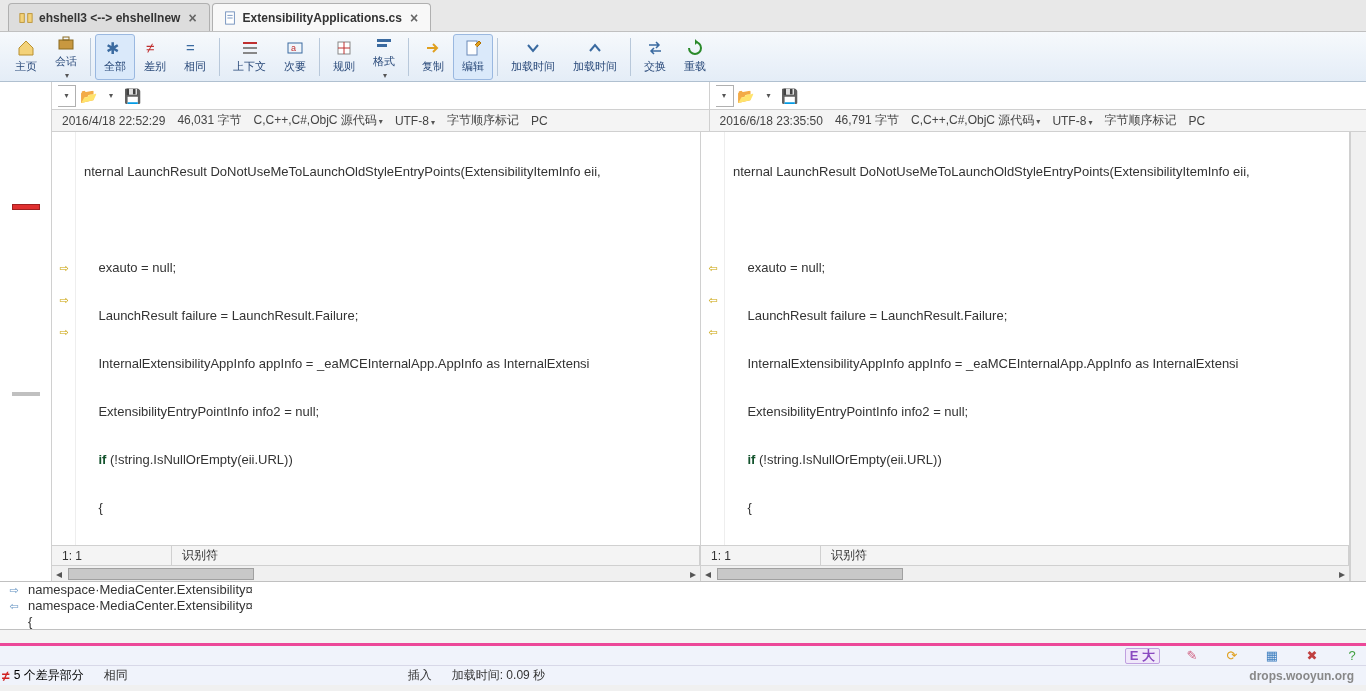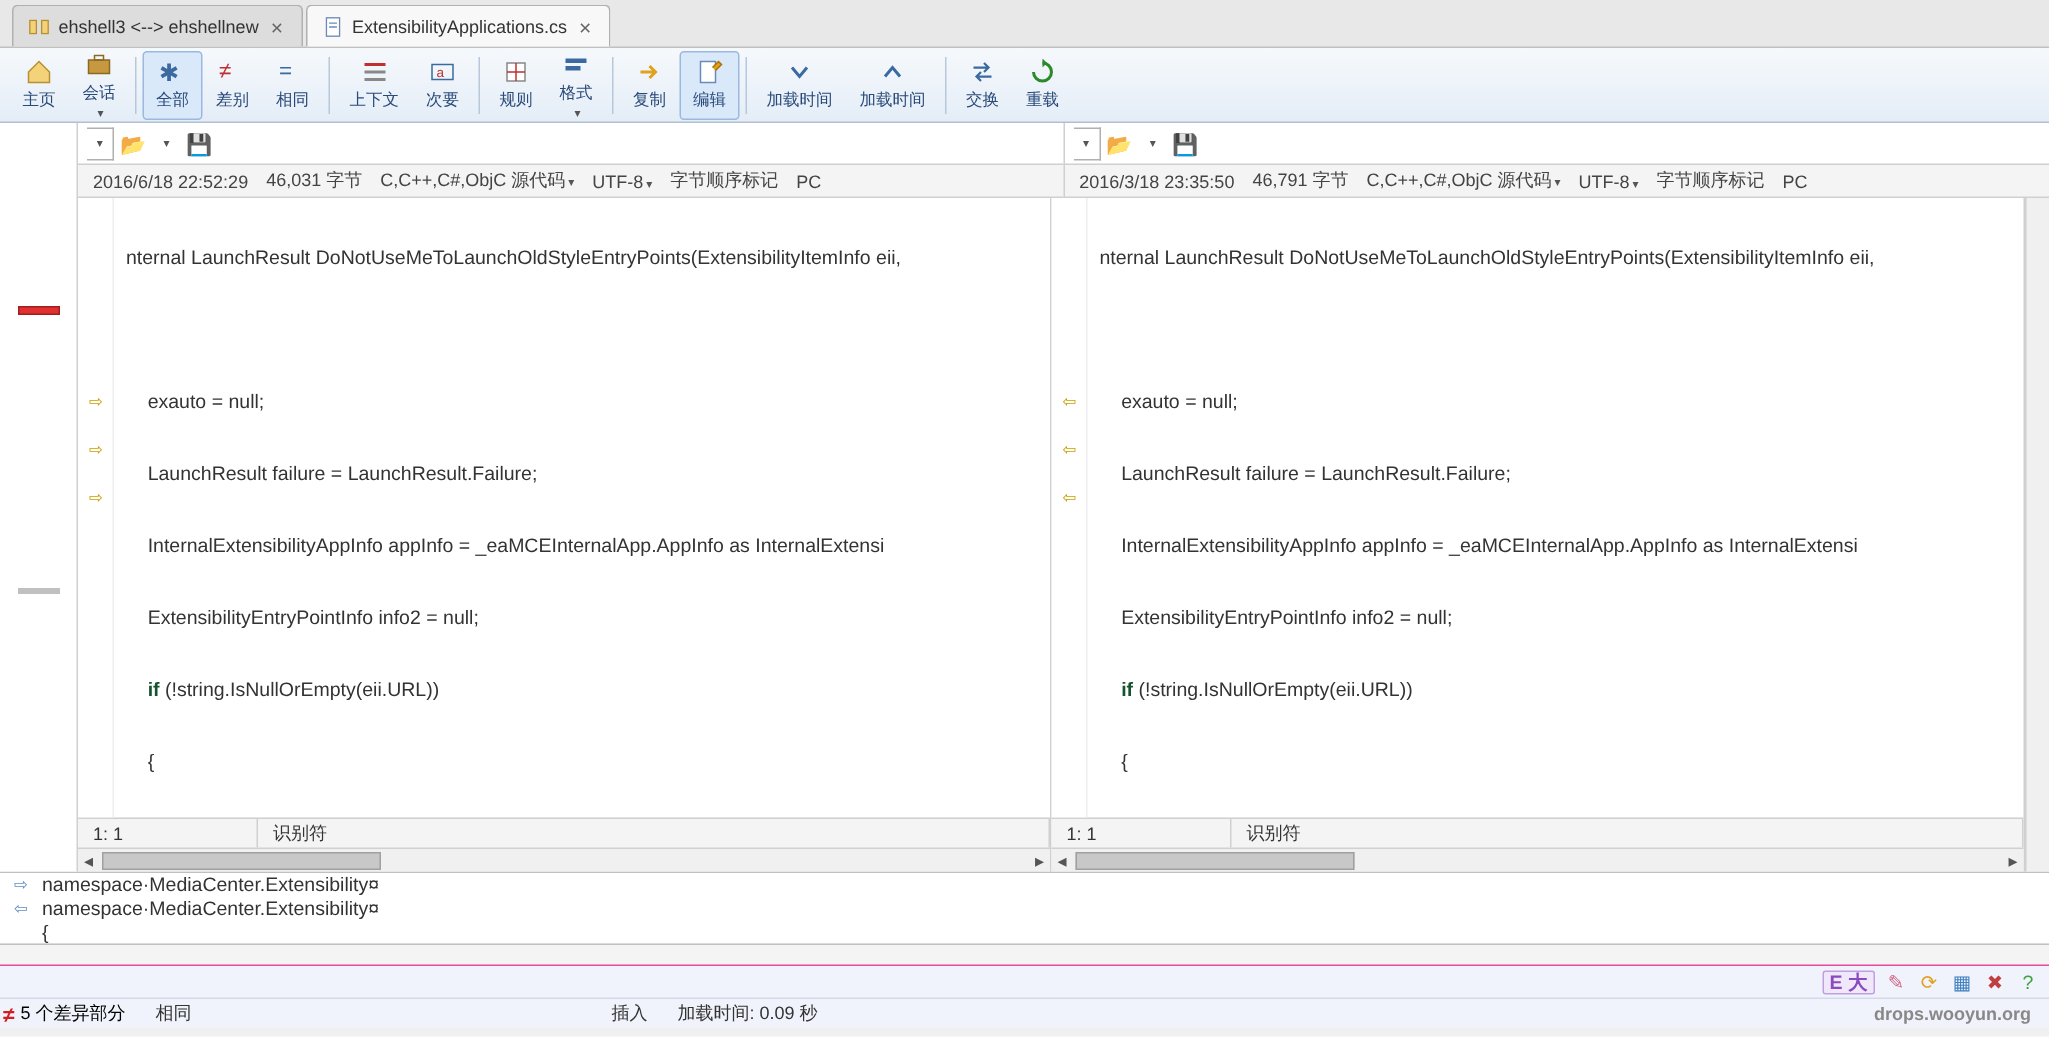--- a/index.html
+++ b/index.html
@@ -1,19 +1,19 @@
 <!DOCTYPE html>
 <html><head>
 <meta charset="utf-8">
 <style>
 * { margin:0; padding:0; box-sizing:border-box; font-family:"Microsoft YaHei","Segoe UI",Tahoma,sans-serif; }
 body { background:#f0f0f0; width:1366px; height:691px; overflow:hidden; font-size:12px; color:#333; }
 
 
-.tabbar { height:32px; background:#e8e8e8; border-bottom:1px solid #c0c0c0; display:flex; align-items:flex-end; padding-left:8px; }
+.tabbar { height:32px; background:#e8e8e8; border-bottom:1px solid #c0c0c0; display:flex; align-items:flex-end; padding-left:8px;font-weight:bold; }
 .tab { height:28px; background:#ddd; border:1px solid #b0b0b0; border-bottom:none; border-radius:4px 4px 0 0; display:flex; align-items:center; padding:0 10px; margin-right:2px; gap:6px; font-size:12px; }
 .tab.active { background:#f8f8f8; }
 .tab .close { color:#666; font-size:14px; cursor:pointer; padding:0 2px; }
 .tab .ico { width:14px; height:14px; display:inline-block; }
 
 
 .toolbar { height:50px; background:linear-gradient(#f6f9fc,#e4edf7); border-bottom:1px solid #b0c0d0; display:flex; align-items:center; padding:0 6px; }
 .tbtn { display:flex; flex-direction:column; align-items:center; justify-content:center; height:46px; min-width:36px; padding:2px 8px; border:1px solid transparent; border-radius:3px; cursor:pointer; font-size:11px; color:#2a4a7a; gap:2px; }
 .tbtn .ico { width:18px; height:18px; }
 .tsep { width:1px; height:38px; background:#b8c8da; margin:0 4px; }
@@ -53,21 +53,21 @@
 .hscroll { height:16px; background:#f0f0f0; border-top:1px solid #d0d0d0; display:flex; align-items:center; }
 .hscroll .thumb { height:12px; background:#c8c8c8; border:1px solid #a0a0a0; }
 
 
 .merge { height:48px; border-top:1px solid #c0c0c0; background:#fff; font-family:Consolas,monospace; font-size:13px; line-height:16px; }
 .merge .row { display:flex; align-items:center; height:16px; }
 .merge .ar2 { width:28px; text-align:center; color:#6090c0; font-size:11px; }
 .mergebar { height:14px; border-top:1px solid #c0c0c0; background:#f4f4f4; display:flex; }
 
 
-.iconrow { height:22px; background:#f0f3fb; border-top:1px solid #ec4899; display:flex; align-items:center; justify-content:flex-end; padding:0 6px; gap:6px; }
+.iconrow { height:22px; background:#f0f3fb; border-top:3px solid #ec4899; display:flex; align-items:center; justify-content:flex-end; padding:0 6px; gap:24px; }
 .iconrow .sm { width:16px; height:16px; font-size:13px; display:flex; align-items:center; justify-content:center; cursor:pointer; }
 .status { height:20px; background:#f0f3fb; border-top:1px solid #d8d8e8; display:flex; align-items:center; font-size:12px; padding:0 2px; gap:20px; }
 .status .s1 { color:#000; display:flex; align-items:center; gap:4px; }
 .nered { color:#d02020; font-weight:bold; font-size:14px; }
 .status .right { margin-left:auto; padding-right:10px; color:#888;font-weight:bold; }
 
 svg { display:block; }
 </style>
 </head>
 <body>
@@ -235,29 +235,29 @@
     <div class="pathdrop">▾</div>
     <div class="mini">📂</div>
     <div class="mini" style="font-size:8px;color:#555">▾</div>
     <div class="mini" style="color:#6a8ab8">💾</div>
   </div>
 </div>
 
 <div class="metarow">
   <div class="thinbar"></div>
   <div class="halfmeta">
-    <span>2016/6/18 22:52:29</span>
+    <span>2016/4/18 22:52:29</span>
     <span>46,031 字节</span>
     <span><span>C,C++,C#,ObjC 源代码</span><span class="dd">▾</span></span>
     <span><span>UTF-8</span><span class="dd">▾</span></span>
     <span>字节顺序标记</span>
     <span>PC</span>
   </div>
   <div class="halfmeta">
-    <span>2016/3/18 23:35:50</span>
+    <span>2016/6/18 23:35:50</span>
     <span>46,791 字节</span>
     <span><span>C,C++,C#,ObjC 源代码</span><span class="dd">▾</span></span>
     <span><span>UTF-8</span><span class="dd">▾</span></span>
     <span>字节顺序标记</span>
     <span>PC</span>
   </div>
 </div>
 
 <div class="main">
   <div class="ruler">

